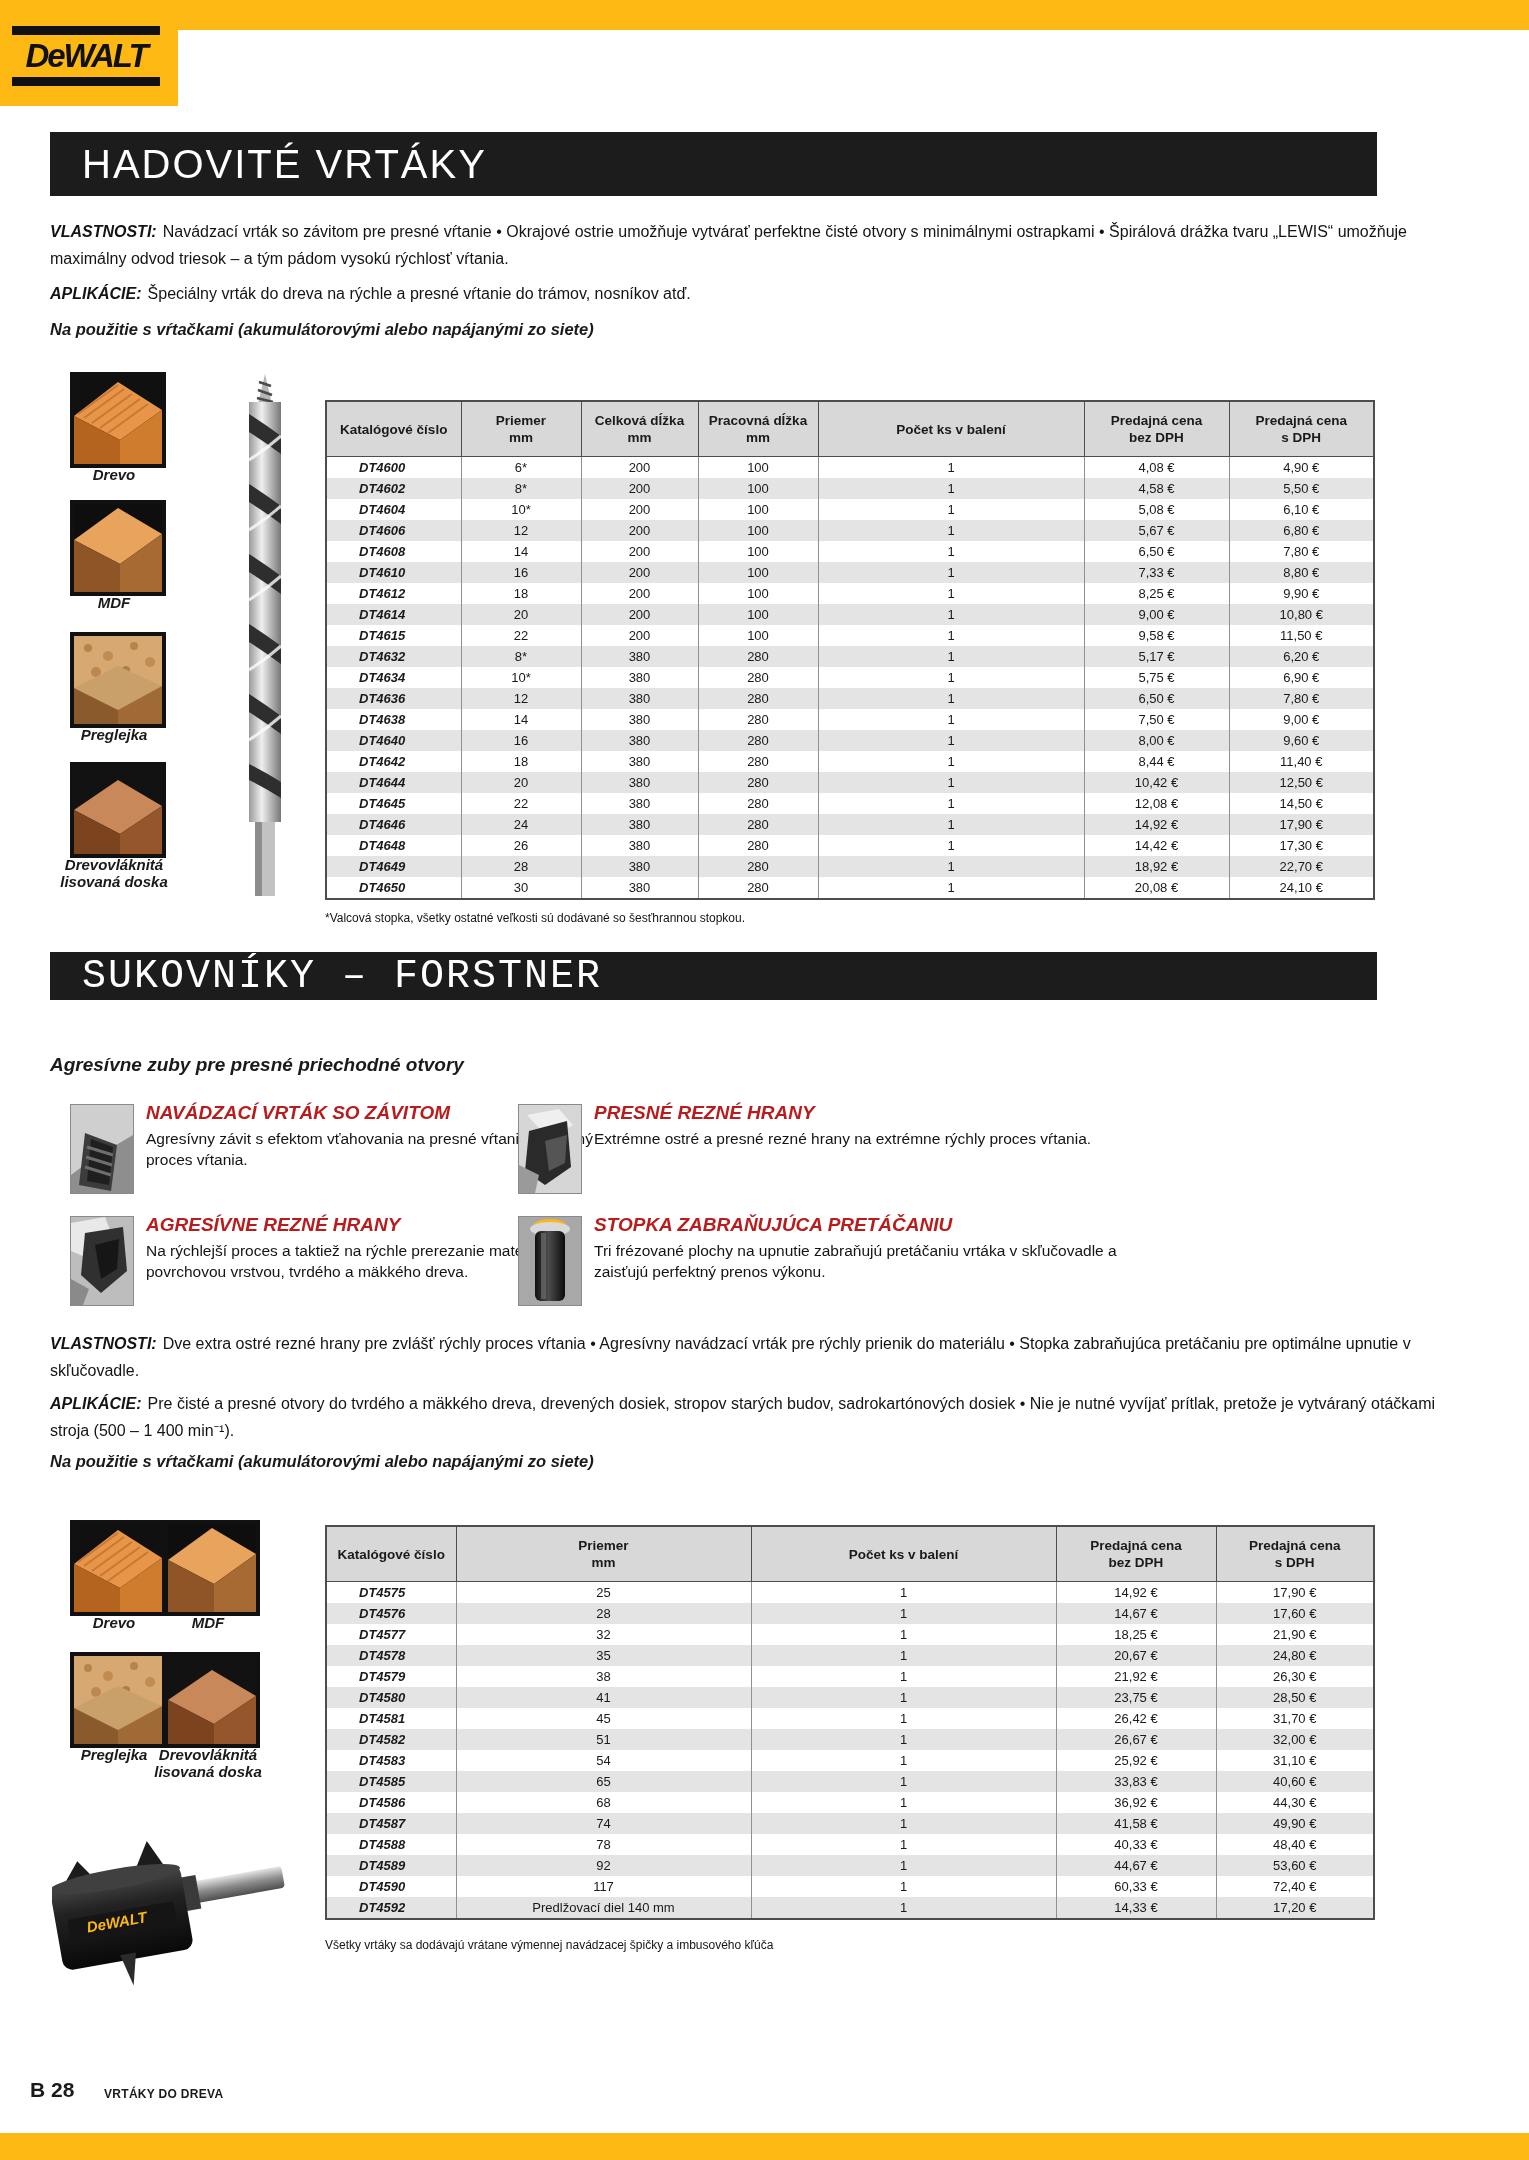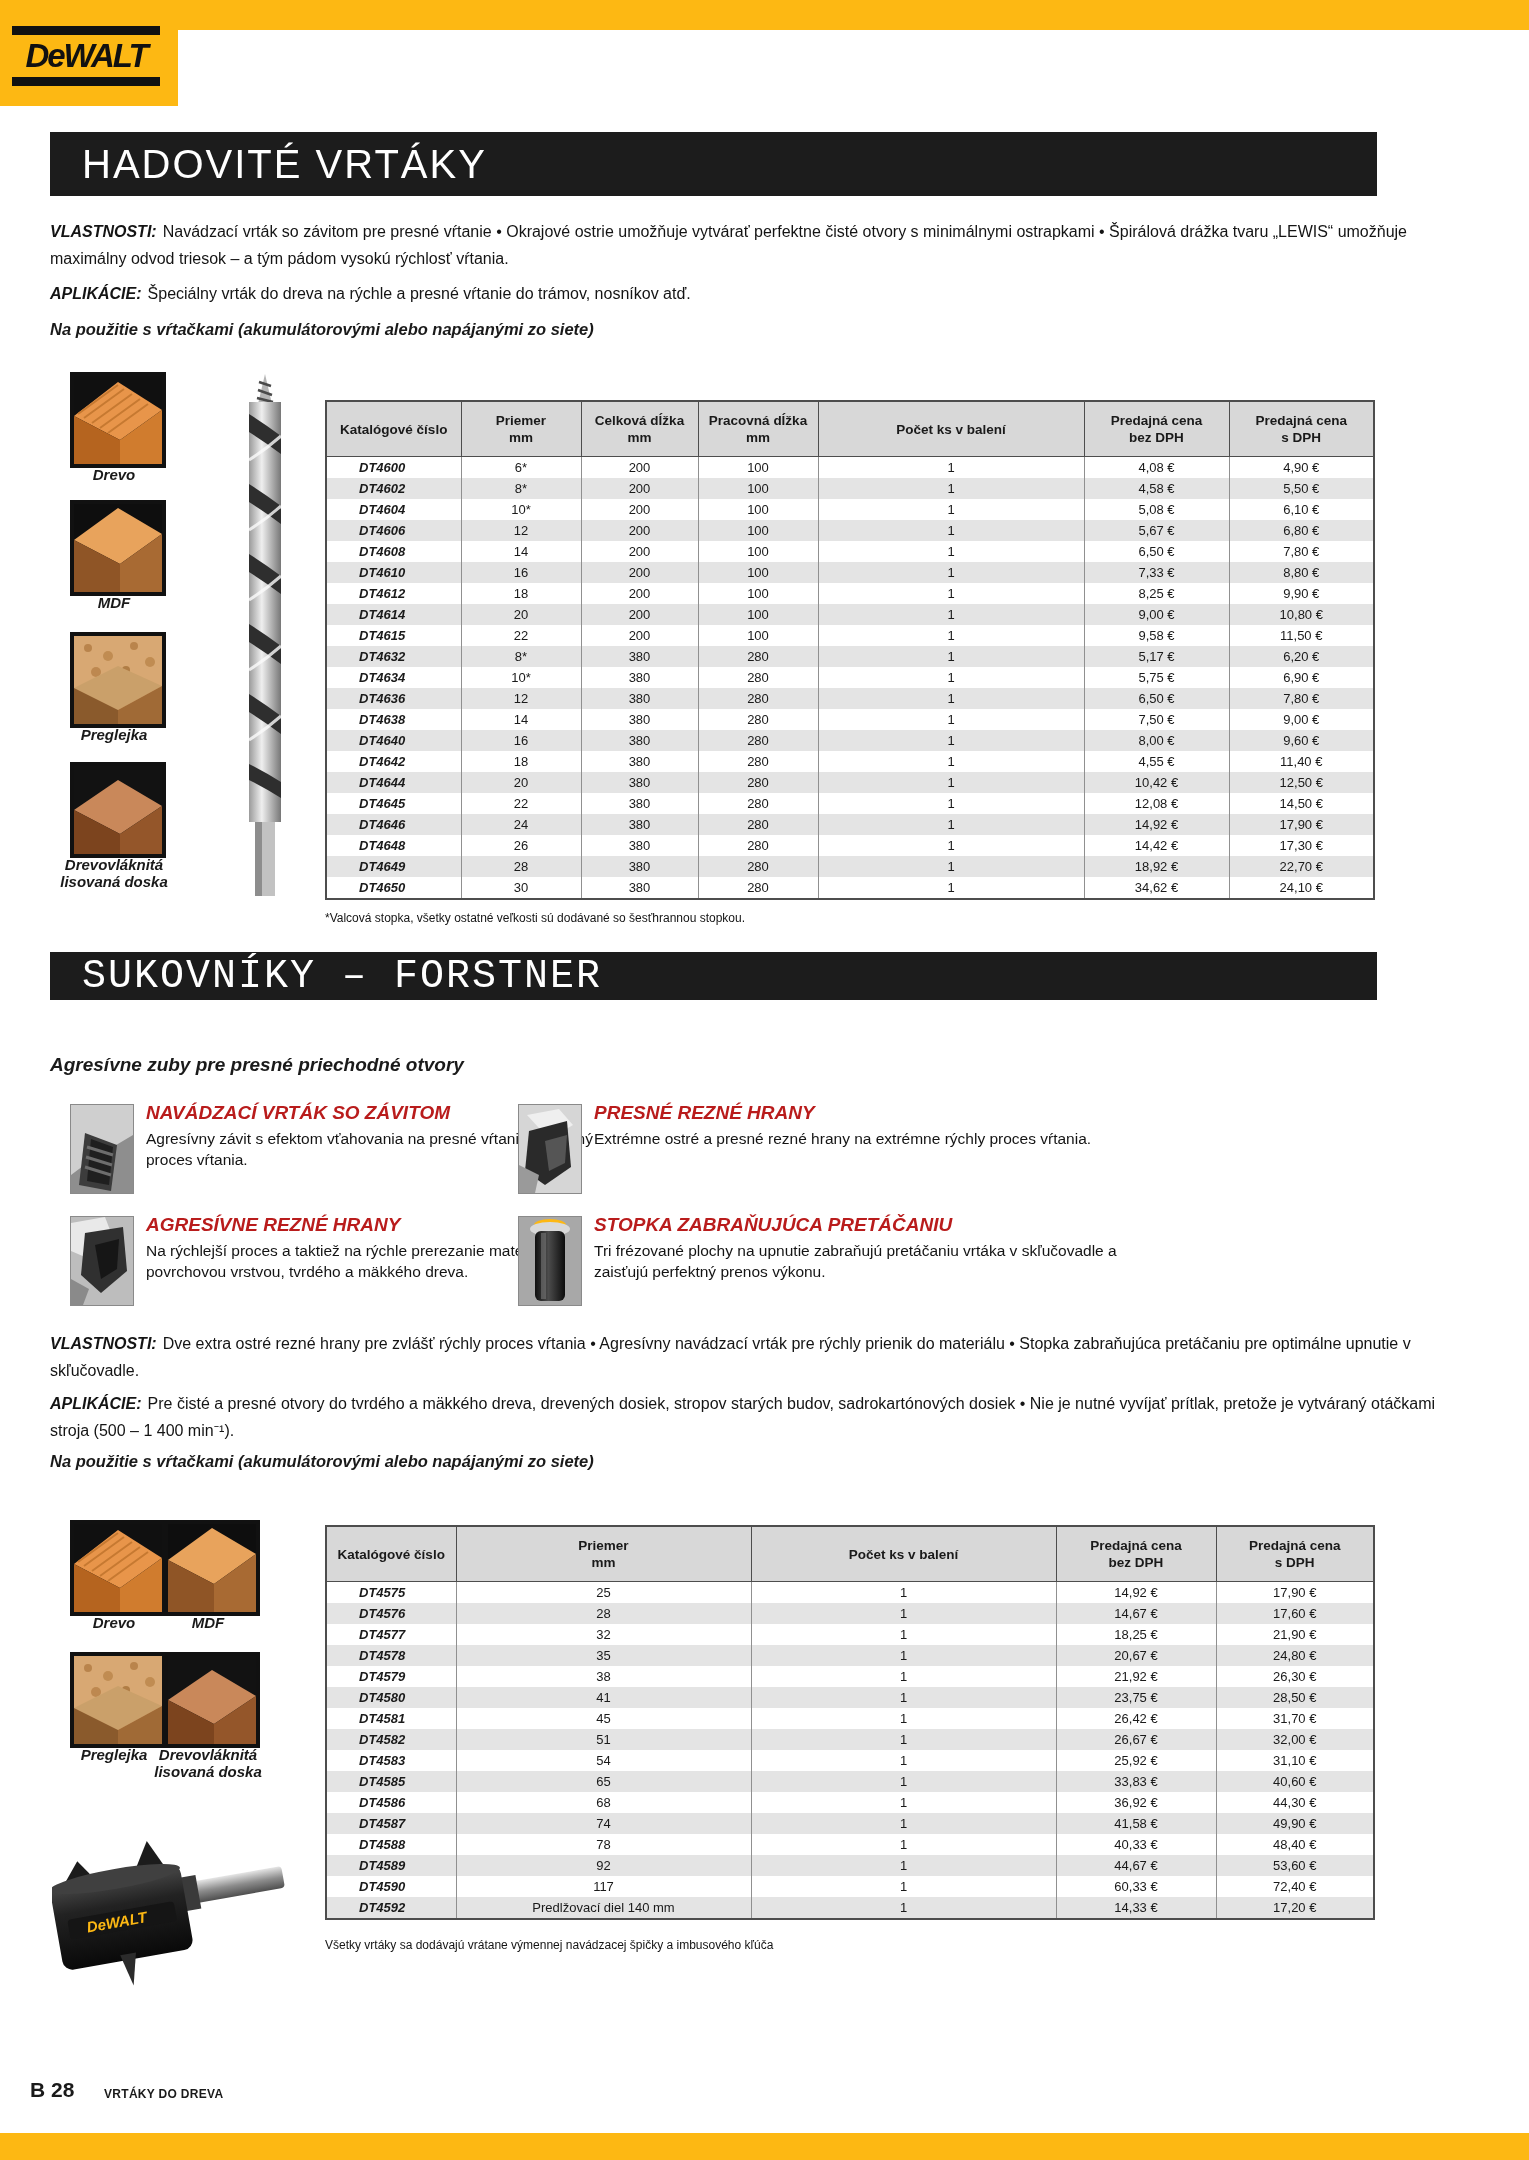--- a/index.html
+++ b/index.html
@@ -330,21 +330,21 @@
           <td>1</td>
           <td>8,00 €</td>
           <td>9,60 €</td>
         </tr>
         <tr>
           <td class="cat">DT4642</td>
           <td>18</td>
           <td>380</td>
           <td>280</td>
           <td>1</td>
-          <td>4,55 €</td>
+          <td>8,44 €</td>
           <td>11,40 €</td>
         </tr>
         <tr class="alt">
           <td class="cat">DT4644</td>
           <td>20</td>
           <td>380</td>
           <td>280</td>
           <td>1</td>
           <td>10,42 €</td>
           <td>12,50 €</td>
@@ -384,21 +384,21 @@
           <td>1</td>
           <td>18,92 €</td>
           <td>22,70 €</td>
         </tr>
         <tr>
           <td class="cat">DT4650</td>
           <td>30</td>
           <td>380</td>
           <td>280</td>
           <td>1</td>
-          <td>34,62 €</td>
+          <td>20,08 €</td>
           <td>24,10 €</td>
         </tr>
       </tbody>
   </table>
   <div class="table-footnote" style="left:325px;top:911px;">*Valcová stopka, všetky ostatné veľkosti sú dodávané so šesťhrannou stopkou.</div>
 
   <div class="section-bar" style="top:952px;height:48px;font-family:Liberation Mono, monospace;">
     <span class="bar-title">SUKOVNÍKY – FORSTNER</span>
   </div>
 

